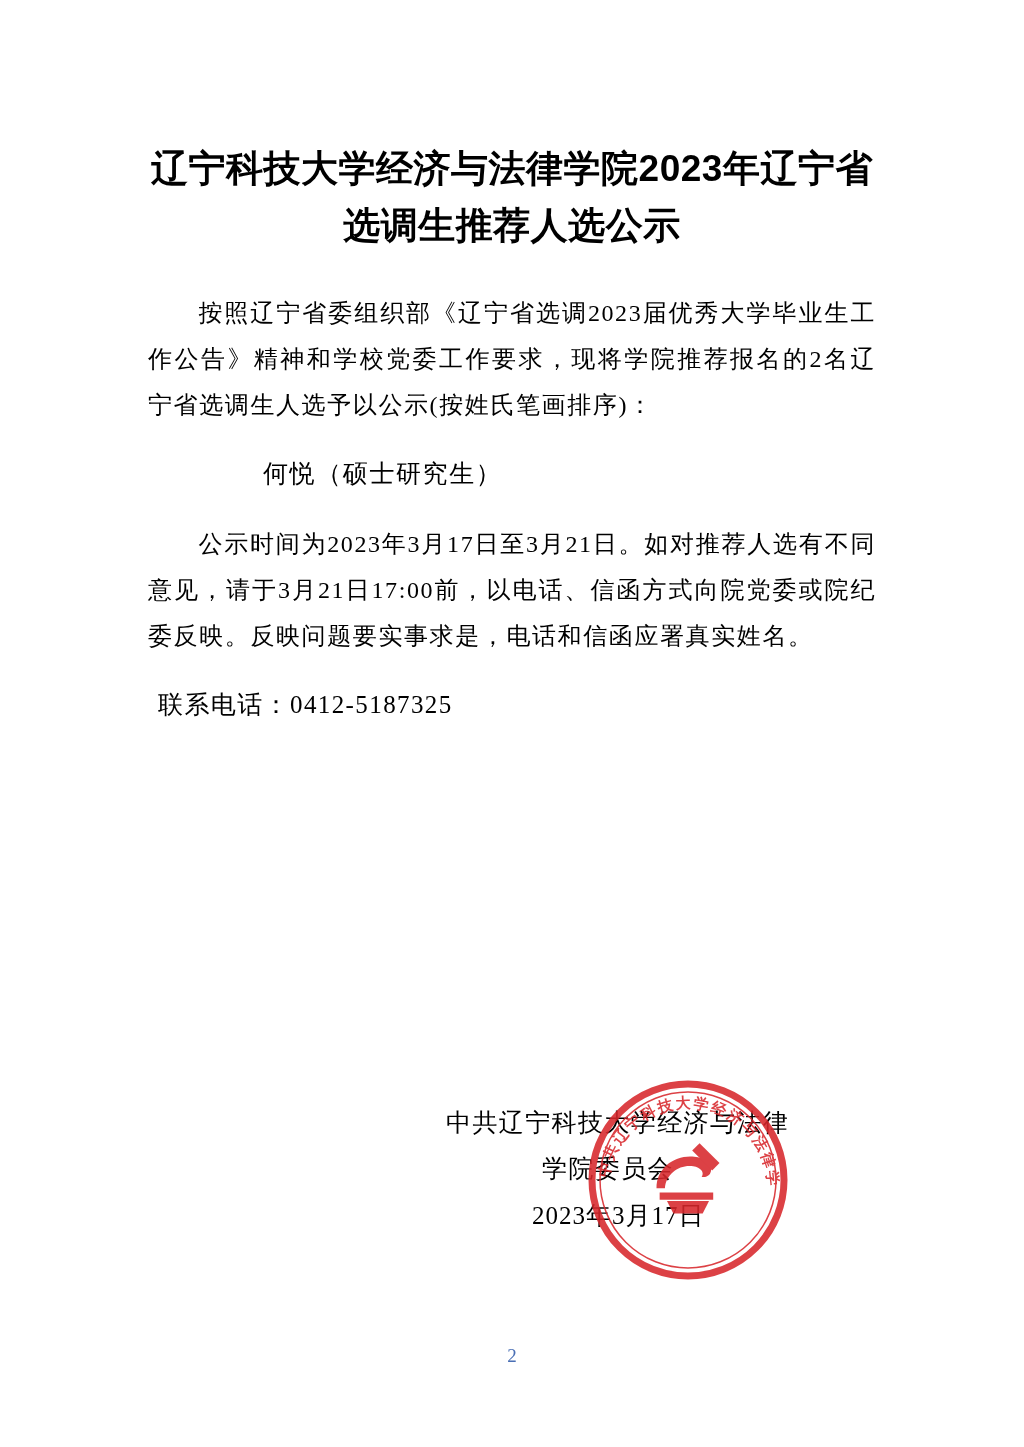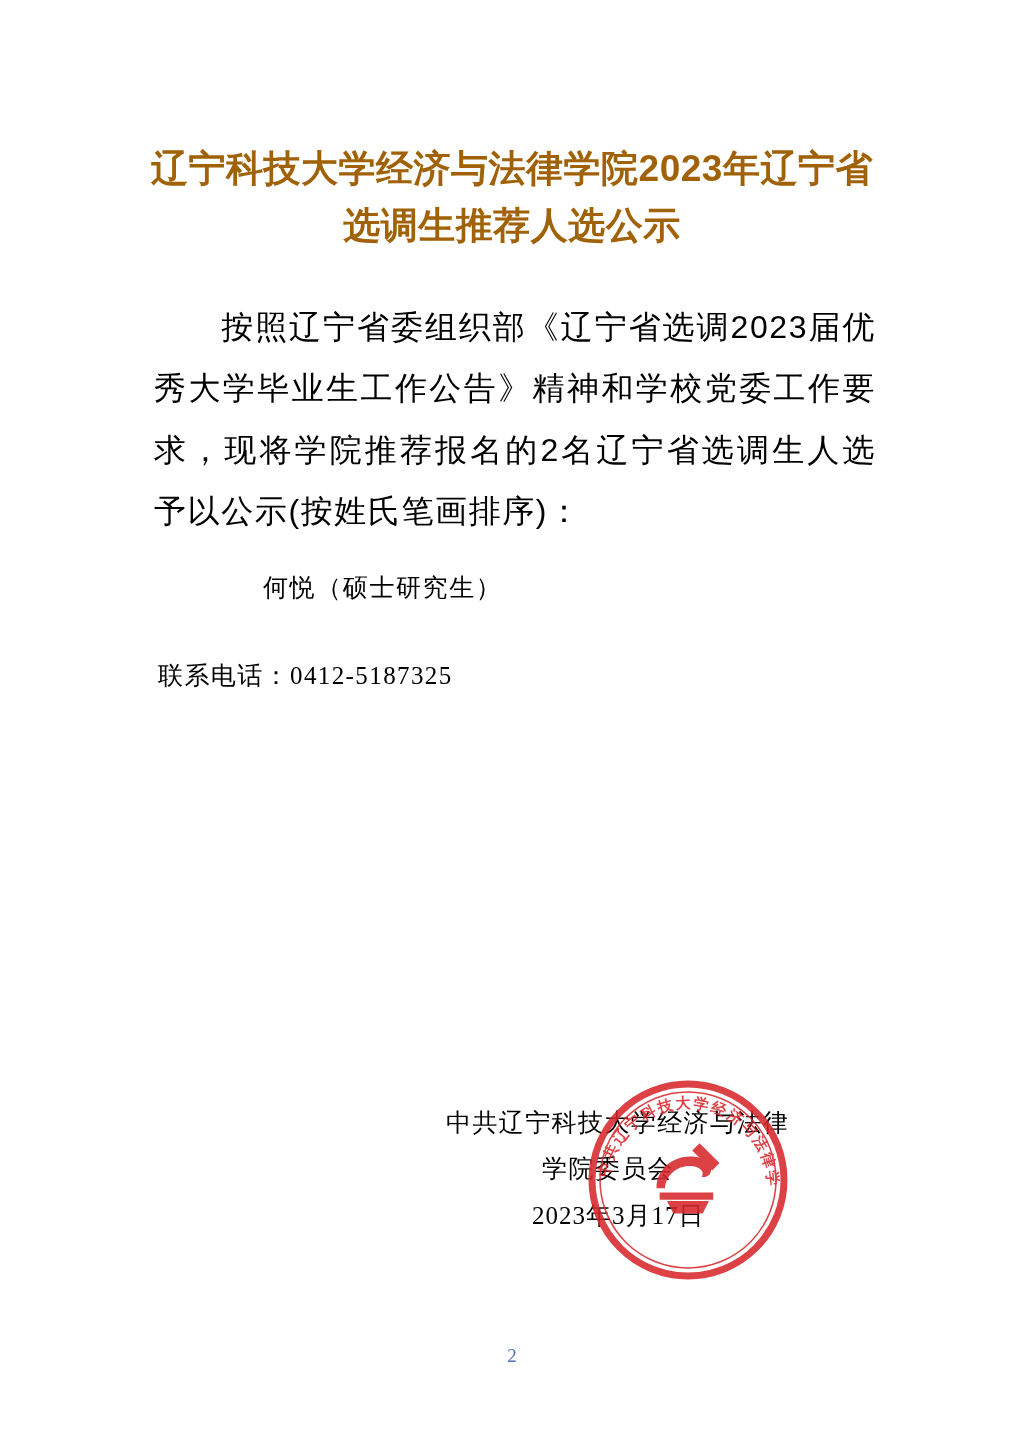--- a/index.html
+++ b/index.html
@@ -19,44 +19,44 @@
   .page {
     position: relative;
     width: 1024px;
     height: 1447px;
     box-sizing: border-box;
     padding: 0;
   }
 
   .doc-title {
     margin: 0;
-    padding: 8px 140px;
+    padding: 1px 140px;
     padding-top: 140px;
     text-align: center;
     font-family: "Liberation Sans", "DejaVu Sans", sans-serif;
     font-weight: bold;
     font-size: 37px;
     line-height: 1.55;
     letter-spacing: 0.5px;
-    color: #a16207;
+    color: #000000;
   }
 
   .body-block {
     margin-top: 34px;
     padding: 0 148px;
   }
 
   .para {
-    font-family: Liberation Sans, sans-serif;
-    font-size: 32px;
+    font-family: Liberation Serif, serif;
+    font-size: 24px;
     line-height: 1.92;
     letter-spacing: 1.6px;
     text-align: justify;
     text-justify: inter-ideograph;
-    margin: 0 0 6px 6px;
+    margin: 0 0 6px 0;
     color: #000;
   }
 
   .indent {
     text-indent: 2.1em;
   }
 
   .name-line {
     font-family: "Liberation Serif", "DejaVu Serif", serif;
     font-size: 25px;
@@ -136,20 +136,21 @@
 
     <p class="para indent">按照辽宁省委组织部《辽宁省选调2023届优秀大学毕业生工作公告》精神和学校党委工作要求，现将学院推荐报名的2名辽宁省选调生人选予以公示(按姓氏笔画排序)：</p>
 
     <div class="gap-sm"></div>
 
     <p class="name-line">何悦（硕士研究生）</p>
 
 
     <div class="gap-md"></div>
 
+    <p class="para indent">公示时间为2023年3月17日至3月21日。如对推荐人选有不同意见，请于3月21日17:00前，以电话、信函方式向院党委或院纪委反映。反映问题要实事求是，电话和信函应署真实姓名。</p>
 
     <div class="gap-sm"></div>
 
     <p class="contact-line">联系电话：0412-5187325</p>
 
 
   </div>
 
   <div class="signature">
     <div class="sig-l1">中共辽宁科技大学经济与法律</div>

